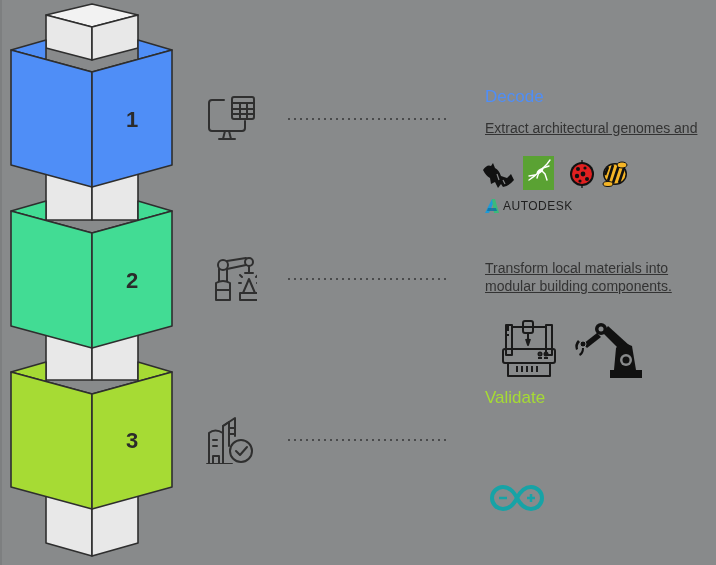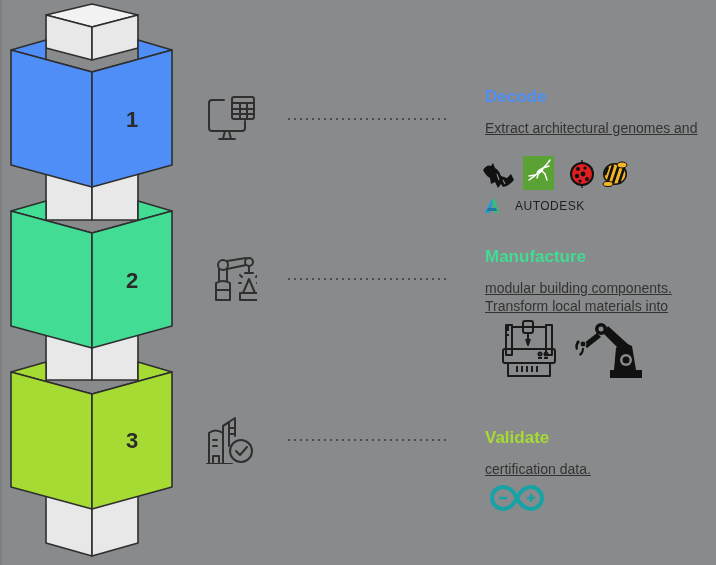--- a/index.html
+++ b/index.html
@@ -10,21 +10,21 @@
     position:relative;
   }
   .edge-left { position:absolute; left:0; top:0; width:2px; height:565px; background:#7d7f80; }
   #column { position:absolute; left:0; top:0; }
   .num { font-family:"Liberation Sans", sans-serif; font-weight:bold; font-size:22px; fill:#2b2b2b; }
   .stage-icon { position:absolute; width:52px; height:48px; }
   .dots { position:absolute; left:286px; width:162px; height:2px;
           background-image:radial-gradient(circle, #4a4b4c 1px, transparent 1.2px);
           background-size:6px 2px; background-repeat:repeat-x; }
   .stage-text { position:absolute; left:485px; width:231px; }
-  .stage-title { font-size:17px; font-weight:bold; margin:0; line-height:20px; }
+  .stage-title { font-size:17px; font-weight:normal; margin:0; line-height:20px; }
   .stage-desc { font-size:14px; color:#333; line-height:18px; margin-top:12px;text-decoration:underline; }
   .tool { position:absolute; }
   .autodesk-label { font-size:12px; letter-spacing:0.5px; color:#1f1f1f; }
 </style>
 </head>
 <body>
 
 <div class="edge-left"></div>
 
 <svg id="column" width="200" height="565" viewBox="0 0 200 565">
@@ -152,34 +152,33 @@
 <svg class="tool" style="left:600px;top:158px;" width="30" height="32" viewBox="0 0 30 32">
   <ellipse cx="15" cy="16" rx="12" ry="11" fill="#111"></ellipse>
   <ellipse cx="15" cy="16" rx="10.5" ry="9.5" fill="#f5b526"></ellipse>
   <g stroke="#111" stroke-width="2.6">
     <path d="M8,9 L5,17 M13,7 L8,23 M19,7 L13,25 M24,10 L19,25"></path>
   </g>
   <ellipse cx="22" cy="7" rx="5" ry="3" fill="#f5b526" stroke="#111" stroke-width="1"></ellipse>
   <ellipse cx="8" cy="26" rx="5" ry="2.5" fill="#f5b526" stroke="#111" stroke-width="1"></ellipse>
 </svg>
 
-<div class="tool" style="left:485px;top:199px;display:flex;align-items:center;gap:16px;">
+<div class="tool" style="left:485px;top:199px;display:flex;align-items:center;gap:4px;">
   <svg width="14" height="14" viewBox="0 0 14 14">
     <polygon points="0,14 7,0 10,0 4,14" fill="#1e9bd7"></polygon>
     <polygon points="7,0 10,0 14,14 9,14" fill="#3cba7a"></polygon>
     <polygon points="3,9 11,9 12,12 2,12" fill="#0b6fa4" opacity="0.8"></polygon>
   </svg>
   <span class="autodesk-label">AUTODESK</span>
 </div>
 
 <div class="stage-text" style="top:247px;">
-  <p class="stage-title" style="color:#42dc94;">Manufacture</p>
   <div class="stage-desc">
+    <div>Transform local materials into</div>
     <div>modular building components.</div>
-    <div>Transform local materials into</div>
   </div>
 </div>
 
 <svg class="tool" style="left:502px;top:319px;" width="54" height="60" viewBox="0 0 54 60">
   <g fill="none" stroke="#1a1a1a" stroke-width="2" stroke-linejoin="round">
     <rect x="4" y="6" width="6" height="30"></rect>
     <rect x="44" y="6" width="6" height="30"></rect>
     <path d="M10,8 H44"></path>
     <rect x="21" y="2" width="10" height="12" rx="2"></rect>
     <path d="M26,14 V26 M24,20 L26,26 L28,20"></path>
@@ -202,24 +201,23 @@
     <rect x="40" y="48" width="32" height="8"></rect>
     <path d="M8,18 Q4,22 6,28 L8,27 Q7,23 10,20 Z"></path>
     <path d="M14,26 Q14,32 10,34 L9,32 Q12,30 12,26 Z"></path>
   </g>
   <circle cx="31" cy="7" r="2.5" fill="#888a8b"></circle>
   <circle cx="56" cy="38" r="6" fill="#888a8b"></circle>
   <circle cx="56" cy="38" r="3.5" fill="#111"></circle>
   <circle cx="13" cy="22" r="3" fill="#111" stroke="#888a8b" stroke-width="1"></circle>
 </svg>
 
-<div class="stage-text" style="top:428px;">
+<div class="stage-text" style="top:388px;">
   <p class="stage-title" style="color:#a6db34;">Validate</p>
   <div class="stage-desc">
-    <div>certification data.</div>
   </div>
 </div>
 
 <svg class="tool" style="left:489px;top:484px;" width="56" height="28" viewBox="0 0 56 28">
   <g fill="none" stroke="#17a3a6" stroke-width="4">
     <path d="M28,14 C24,6 19,3 14,3 A11,11 0 0 0 14,25 C19,25 24,22 28,14 C32,6 37,3 42,3 A11,11 0 0 1 42,25 C37,25 32,22 28,14 Z"></path>
   </g>
   <path d="M10,14 H18" stroke="#17a3a6" stroke-width="2.5"></path>
   <path d="M38,14 H46 M42,10 V18" stroke="#17a3a6" stroke-width="2.5"></path>
 </svg>

